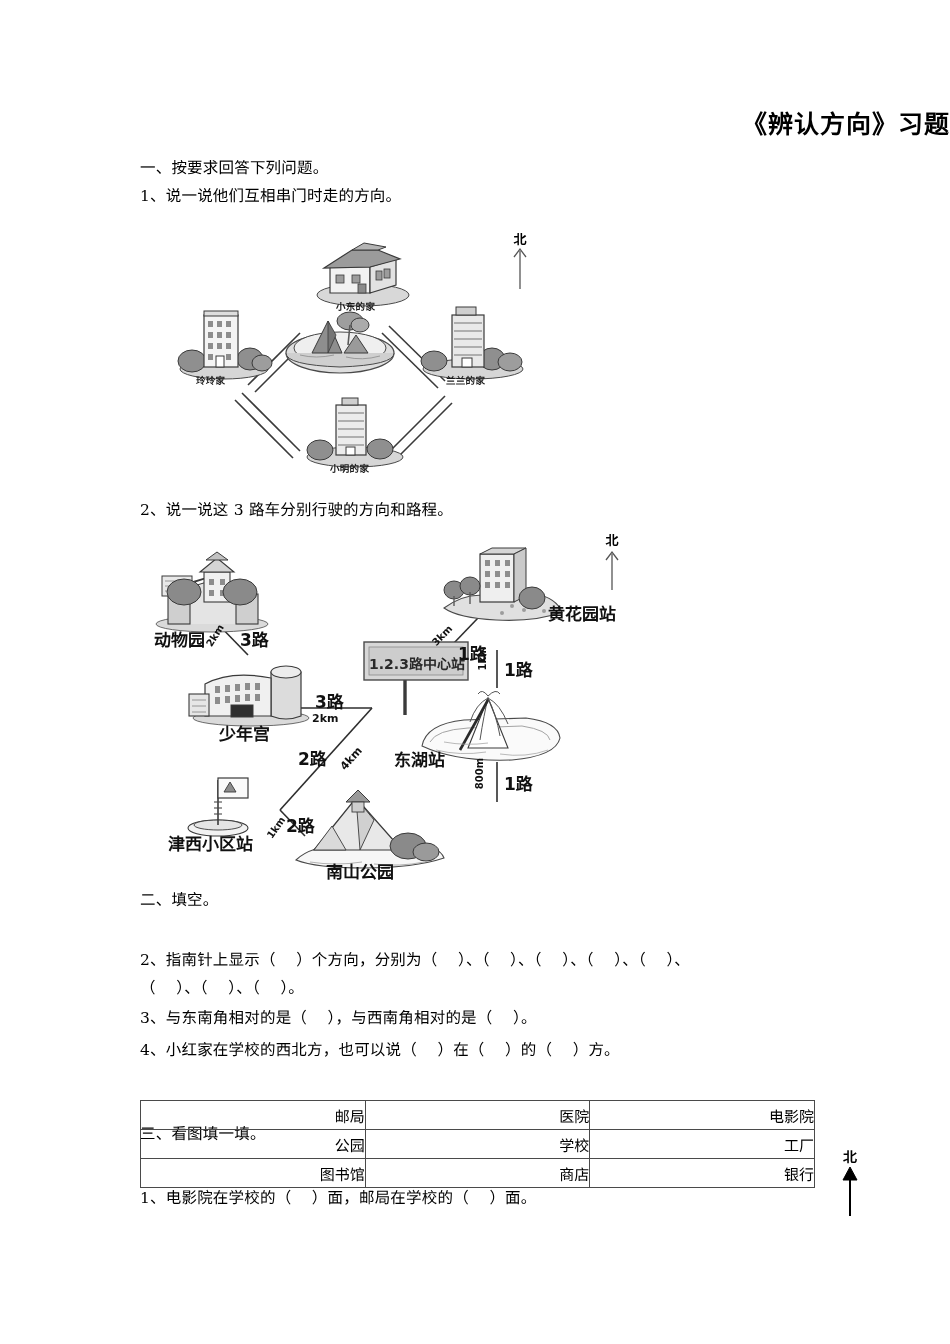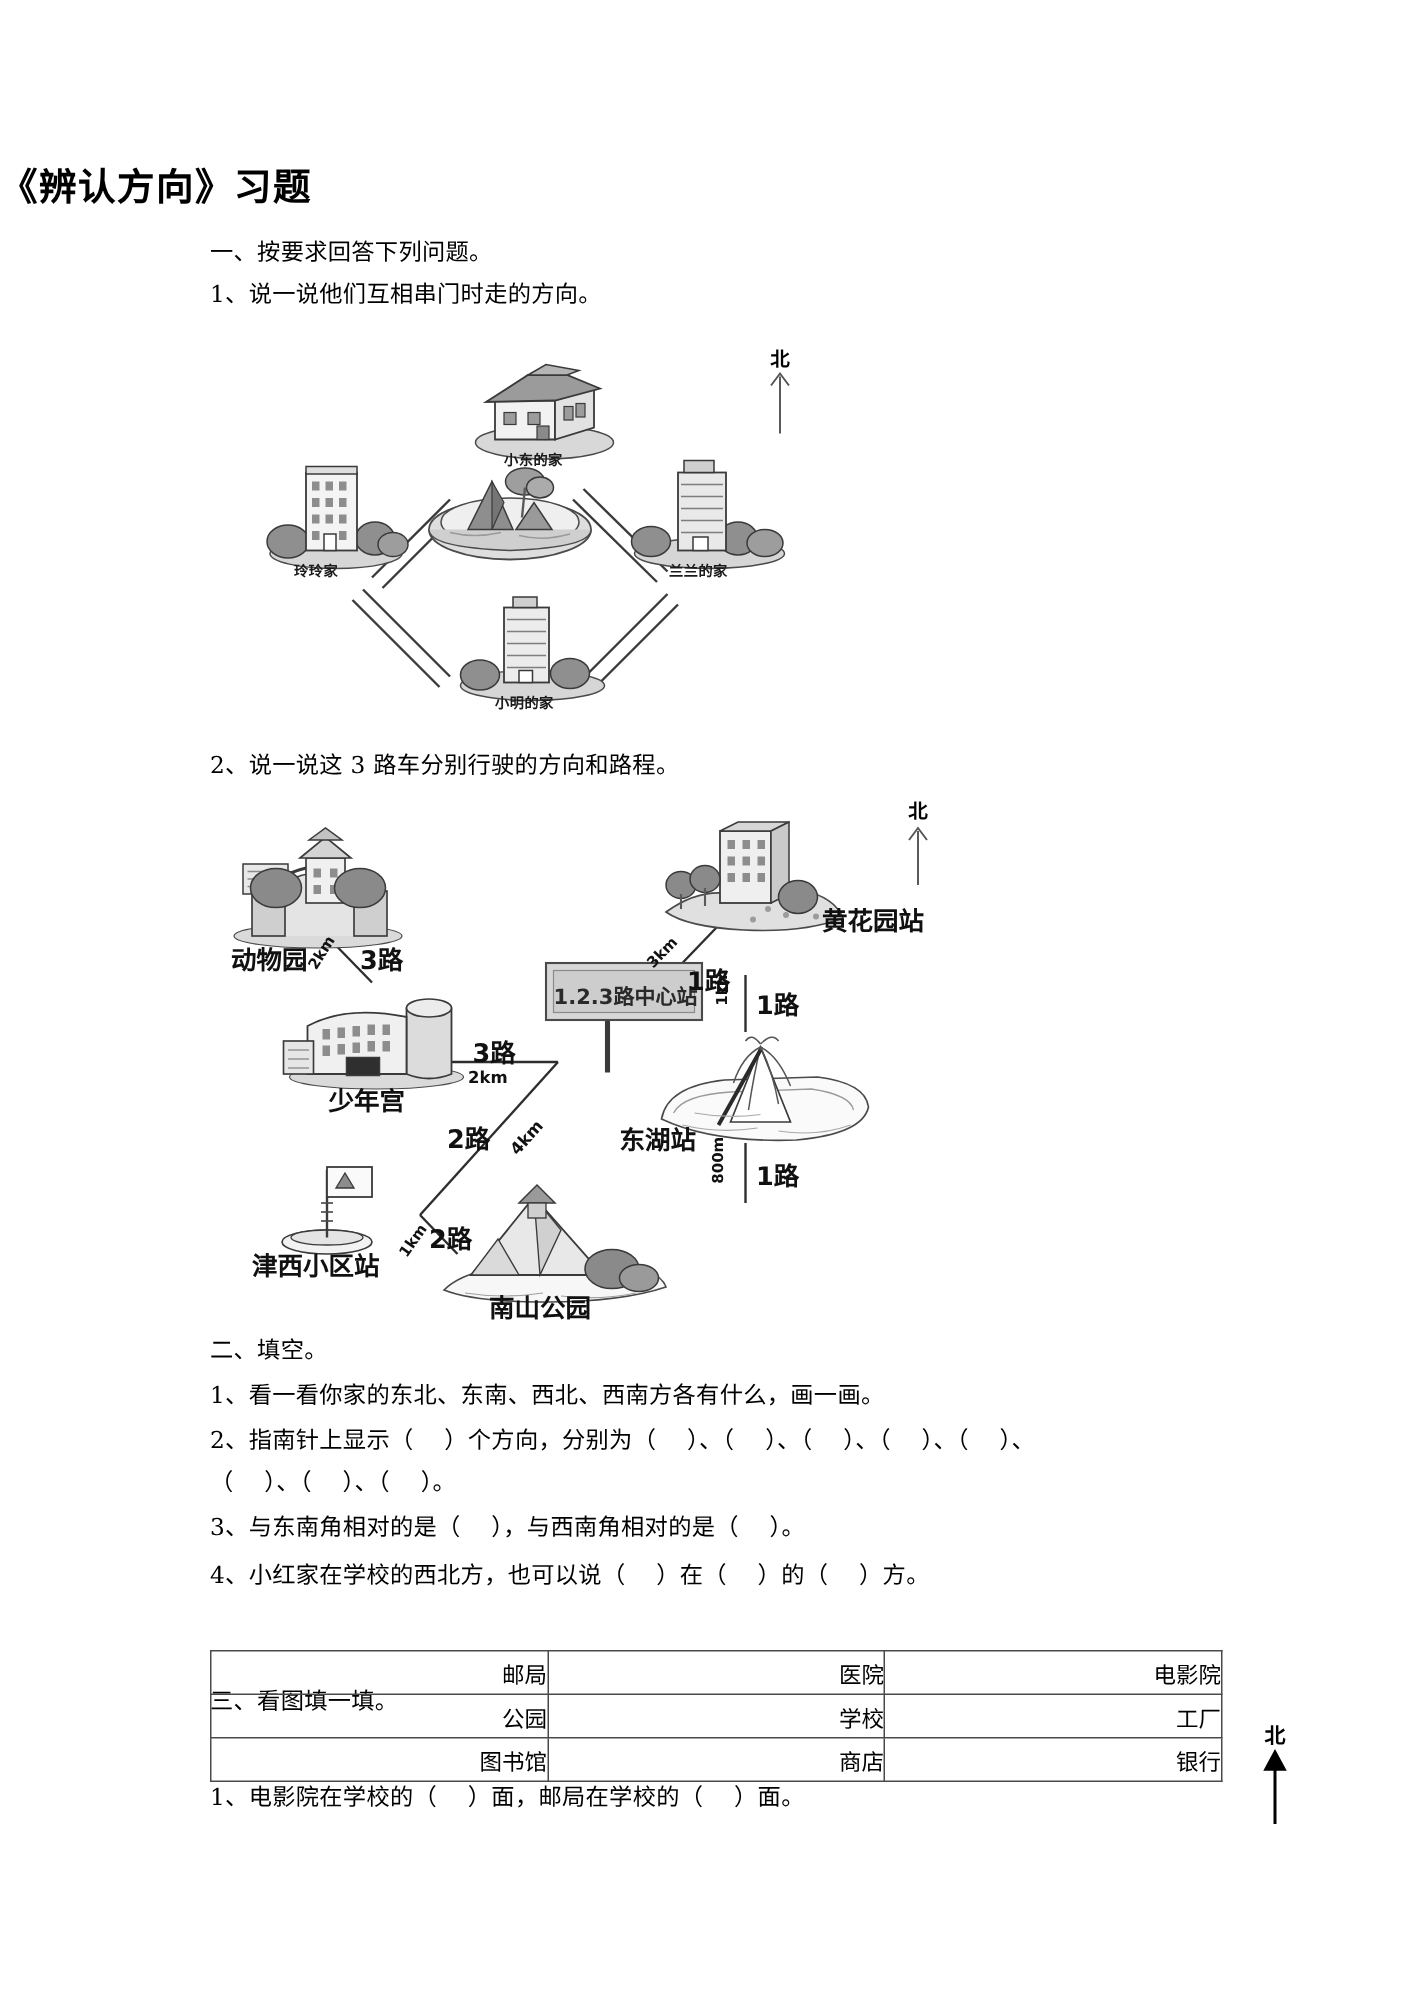--- a/index.html
+++ b/index.html
@@ -9,21 +9,21 @@
     background:#ffffff;
     font-family:"DejaVu Serif","Liberation Serif",serif;
     color:#000;
     position:relative;
     overflow:hidden;
   }
   .page{position:absolute;left:0;top:0;width:950px;height:1344px;}
 
   .title{
     position:absolute;left:0;top:104px;width:950px;
-    text-align:left;
+    text-align:right;
     font-size:25px;font-weight:bold;
     font-family:"DejaVu Serif","Liberation Serif",serif;
     letter-spacing:1px;
   }
 
   .ln{
     position:absolute;left:140px;
     font-size:15.5px;
     line-height:20px;
     white-space:pre;
@@ -354,21 +354,21 @@
         <ellipse cx="30" cy="38" rx="10" ry="9" fill="#8a8a8a" stroke="#3a3a3a" stroke-width="1"></ellipse>
         <line x1="30" y1="44" x2="30" y2="56" stroke="#5a5a5a" stroke-width="1.4"></line>
         <ellipse cx="92" cy="50" rx="13" ry="11" fill="#8a8a8a" stroke="#3a3a3a" stroke-width="1"></ellipse>
       </svg>
       <div class="lbl2" style="left:108px;top:52px;">黄花园站</div>
     </div>
 
     <div class="lbl2" style="left:330px;top:123px;transform:rotate(-90deg);font-size:10px;">1km</div>
     <div class="lbl2" style="left:364px;top:126px;">1路</div>
 
-    <div class="fig" style="left:295px;top:150px;width:150px;height:92px;text-align:center;">
+    <div class="fig" style="left:276px;top:150px;width:150px;height:92px;text-align:center;">
       <svg width="150" height="92">
         <path d="M6 66 Q10 44 48 40 L110 38 Q142 42 144 58 Q140 76 96 80 Q40 82 6 66 Z" fill="#fafafa" stroke="#4a4a4a" stroke-width="1.1"></path>
         <path d="M14 62 Q20 50 52 48 L106 46 Q132 50 134 60" fill="none" stroke="#9a9a9a" stroke-width="0.9"></path>
 
         <path d="M52 68 L72 18 L92 68 Z" fill="#ffffff" stroke="#3a3a3a" stroke-width="1.1"></path>
         <g stroke="#555" stroke-width="1" fill="none">
           <path d="M72 18 Q60 24 54 42"></path>
             <path d="M72 18 Q84 24 92 44"></path>
           <path d="M72 18 Q68 34 64 60"></path>
             <path d="M72 18 Q80 34 84 56"></path>
@@ -435,21 +435,20 @@
     <div class="north" style="left:452px;top:0px;width:40px;height:62px;">
       <div class="nlab">北</div>
       <svg width="40" height="60" style="position:absolute;left:0;top:16px;">
         <line x1="20" y1="44" x2="20" y2="8" stroke="#555" stroke-width="1.3"></line>
         <path d="M14 14 L20 6 L26 14" fill="none" stroke="#555" stroke-width="1.3"></path>
       </svg>
     </div>
   </div>
 
   <div class="ln" style="top:890px;">二、填空。</div>
-  <div class="ln" style="top:920px;">1、看一看你家的东北、东南、西北、西南方各有什么，画一画。</div>
   <div class="ln" style="top:950px;">2、指南针上显示（    ）个方向，分别为（    ）、（    ）、（    ）、（    ）、（    ）、</div>
   <div class="ln" style="top:978px;">（    ）、（    ）、（    ）。</div>
   <div class="ln" style="top:1008px;">3、与东南角相对的是（    ），与西南角相对的是（    ）。</div>
   <div class="ln" style="top:1040px;">4、小红家在学校的西北方，也可以说（    ）在（    ）的（    ）方。</div>
 
   <div class="ln" style="top:1124px;">三、看图填一填。</div>
 
   <table class="tbl">
     <tbody>
       <tr>

